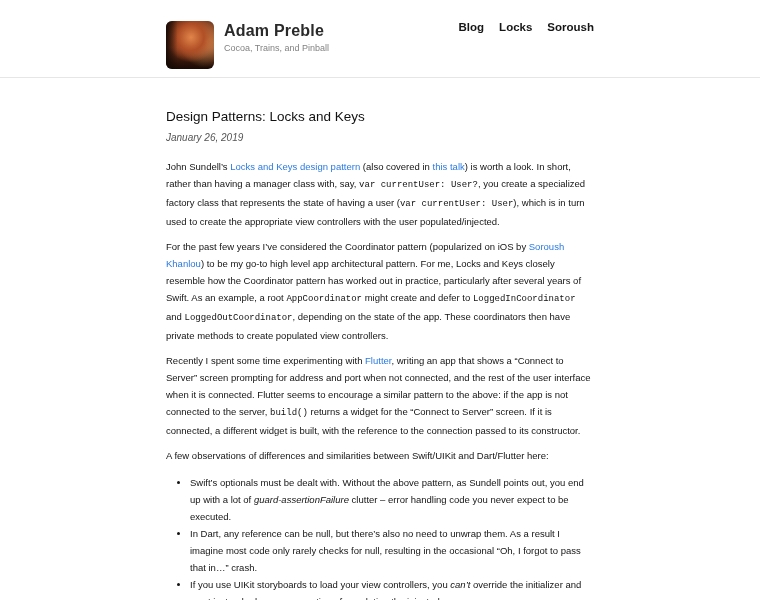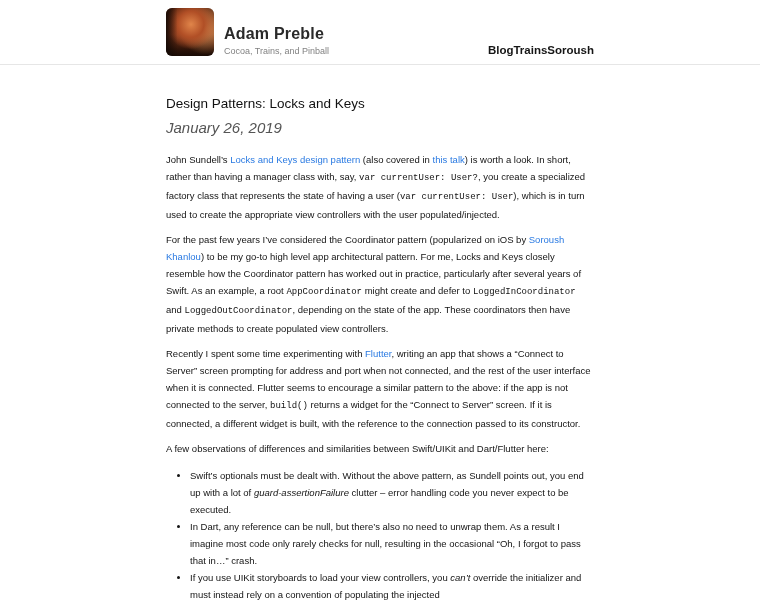--- a/index.html
+++ b/index.html
@@ -8,56 +8,56 @@
   body {
     width: 760px; height: 600px; overflow: hidden;
     background: #ffffff; color: var(--text);
     font-family: "Liberation Sans", sans-serif;
   }
   .wrapper { width: 428px; margin: 0 auto; }
 
   
   .site-header { border-bottom: 1px solid #e6e6e6; }
   .header-inner {
-    display: flex; align-items: flex-end;
-    padding: 8px 0 8px 0; min-height: 48px;
+    display: flex; align-items: flex-start;
+    padding: 21px 0 8px 0; min-height: 48px;
   }
   .avatar {
     width: 48px; height: 48px; border-radius: 6px; flex: 0 0 48px;
     overflow: hidden; display: block; cursor: pointer;
   }
   .avatar .face {
     display: block; width: 100%; height: 100%;
     background:
       linear-gradient(to right, rgba(18,9,5,0.9) 0%, rgba(18,9,5,0) 24%),
       radial-gradient(circle at 52% 34%, #e0854a 0%, #b14f26 32%, rgba(120,45,20,0) 62%),
       radial-gradient(circle at 82% 42%, rgba(228,160,96,0.85) 0%, rgba(228,160,96,0) 55%),
       radial-gradient(circle at 50% 52%, rgba(60,20,10,0.55) 0%, rgba(60,20,10,0) 28%),
       linear-gradient(to bottom, #53220f 0%, #79341a 55%, #2a1208 88%, #190b05 100%);
   }
   .title-block { margin-left: 10px; text-decoration: none; color: inherit; cursor: pointer; }
   .site-title {
     font-size: 16px; font-weight: 600; color: #2a2a2a;
     line-height: 19px; letter-spacing: 0.2px;
   }
   .site-subtitle { font-size: 9px; color: var(--muted); margin-top: 3px; }
-  .site-nav { margin-left: auto; display: flex; gap: 0; }
+  .site-nav { margin-left: auto; display: flex; gap: 15px; }
   .site-nav a {
     font-size: 11.5px; font-weight: 700; color: #161616;
     text-decoration: none; cursor: pointer;
   }
 
   
   .page-content { padding-top: 30px; }
   .post-title {
     margin: 0 0 6px 0; font-size: 13.5px; font-weight: 400;
     color: #111; line-height: 18px;
   }
   .post-date {
-    margin: 0 0 15px 0; font-size: 15px; font-style: italic; color: #555;
+    margin: 0 0 15px 0; font-size: 10px; font-style: italic; color: #555;
   }
   .post-body p {
     margin: 0 0 8px 0; font-size: 9.5px; line-height: 17px; color: var(--text);
   }
   .post-body a { color: var(--link); text-decoration: none; cursor: pointer; }
   .post-body code {
     font-family: "Liberation Mono", "DejaVu Sans Mono", monospace;
     font-size: 9px; color: #111; margin-top: 8px;
   }
   .post-body ul { margin: 10px 0 0 0; padding-left: 24px; }
@@ -71,21 +71,21 @@
   <div class="wrapper header-inner">
     <a class="avatar">
       <span class="face"></span>
     </a>
     <a class="title-block">
       <div class="site-title">Adam Preble</div>
       <div class="site-subtitle">Cocoa, Trains, and Pinball</div>
     </a>
     <nav class="site-nav">
       <a>Blog</a>
-      <a>Trains</a>
+      <a>Locks</a>
       <a>Soroush</a>
     </nav>
   </div>
 </header>
 
 <main class="wrapper page-content">
   <article>
     <h1 class="post-title">Design Patterns: Locks and Keys</h1>
     <p class="post-date">January 26, 2019</p>
     <div class="post-body">

